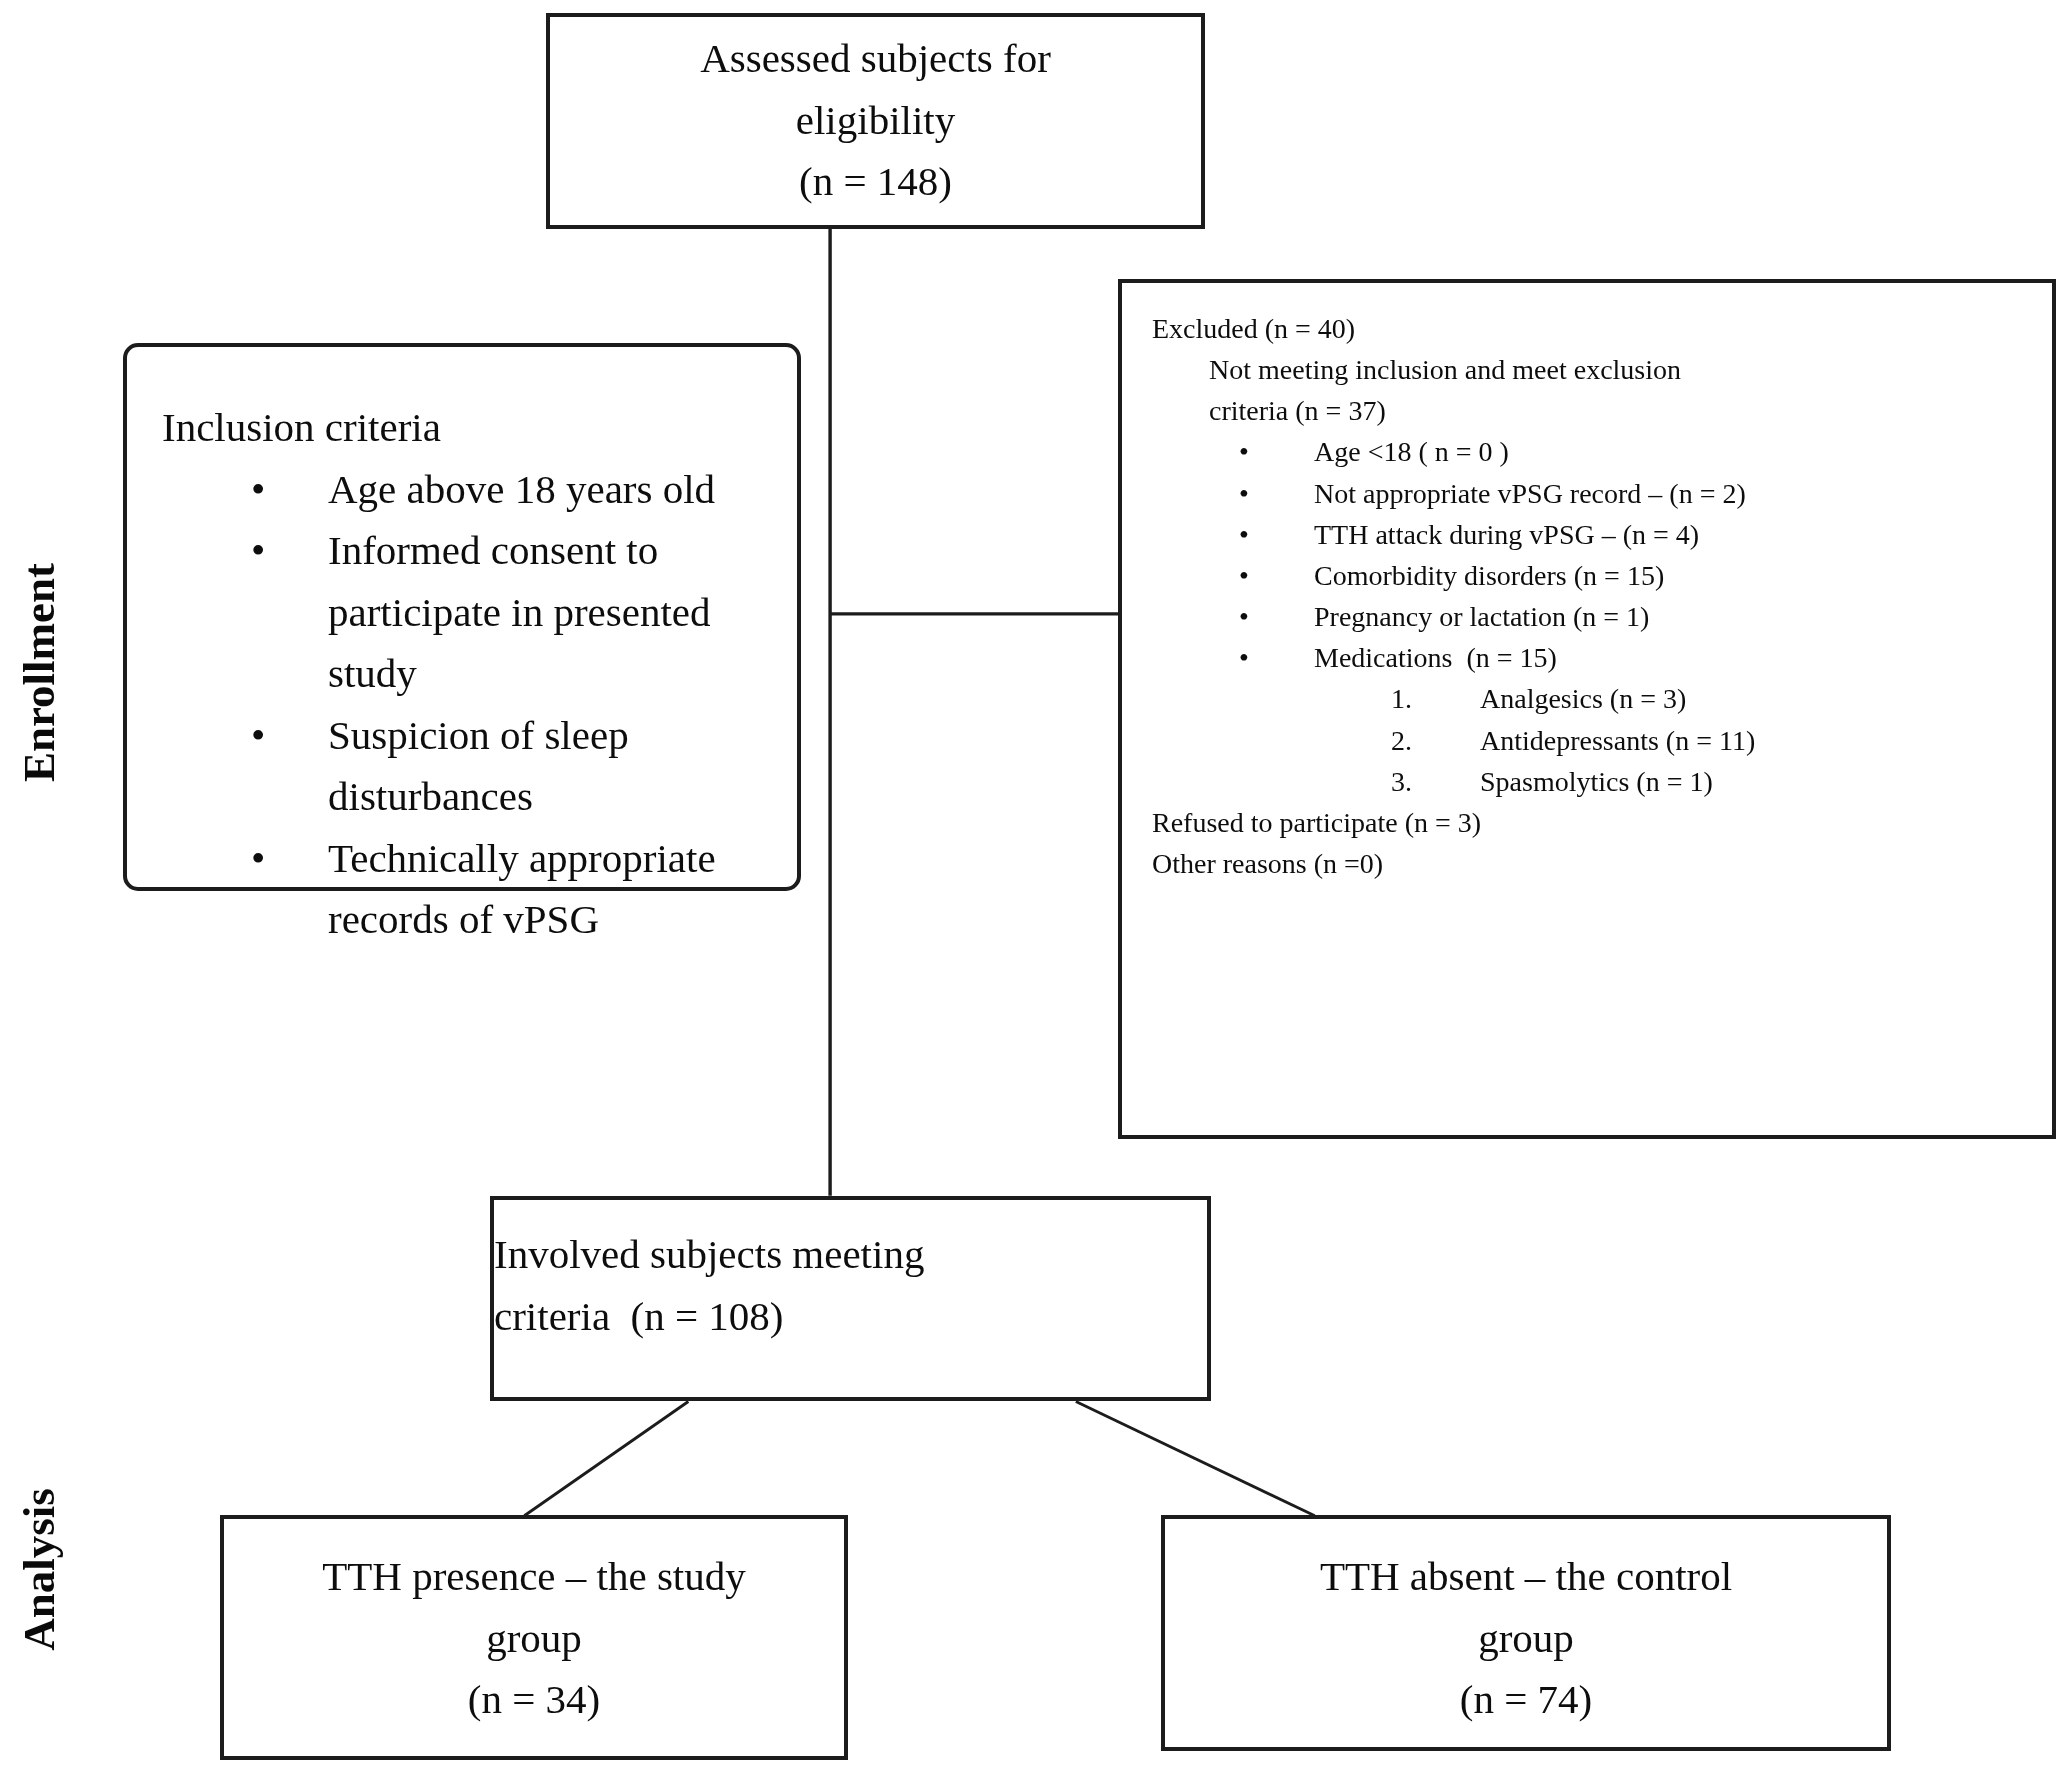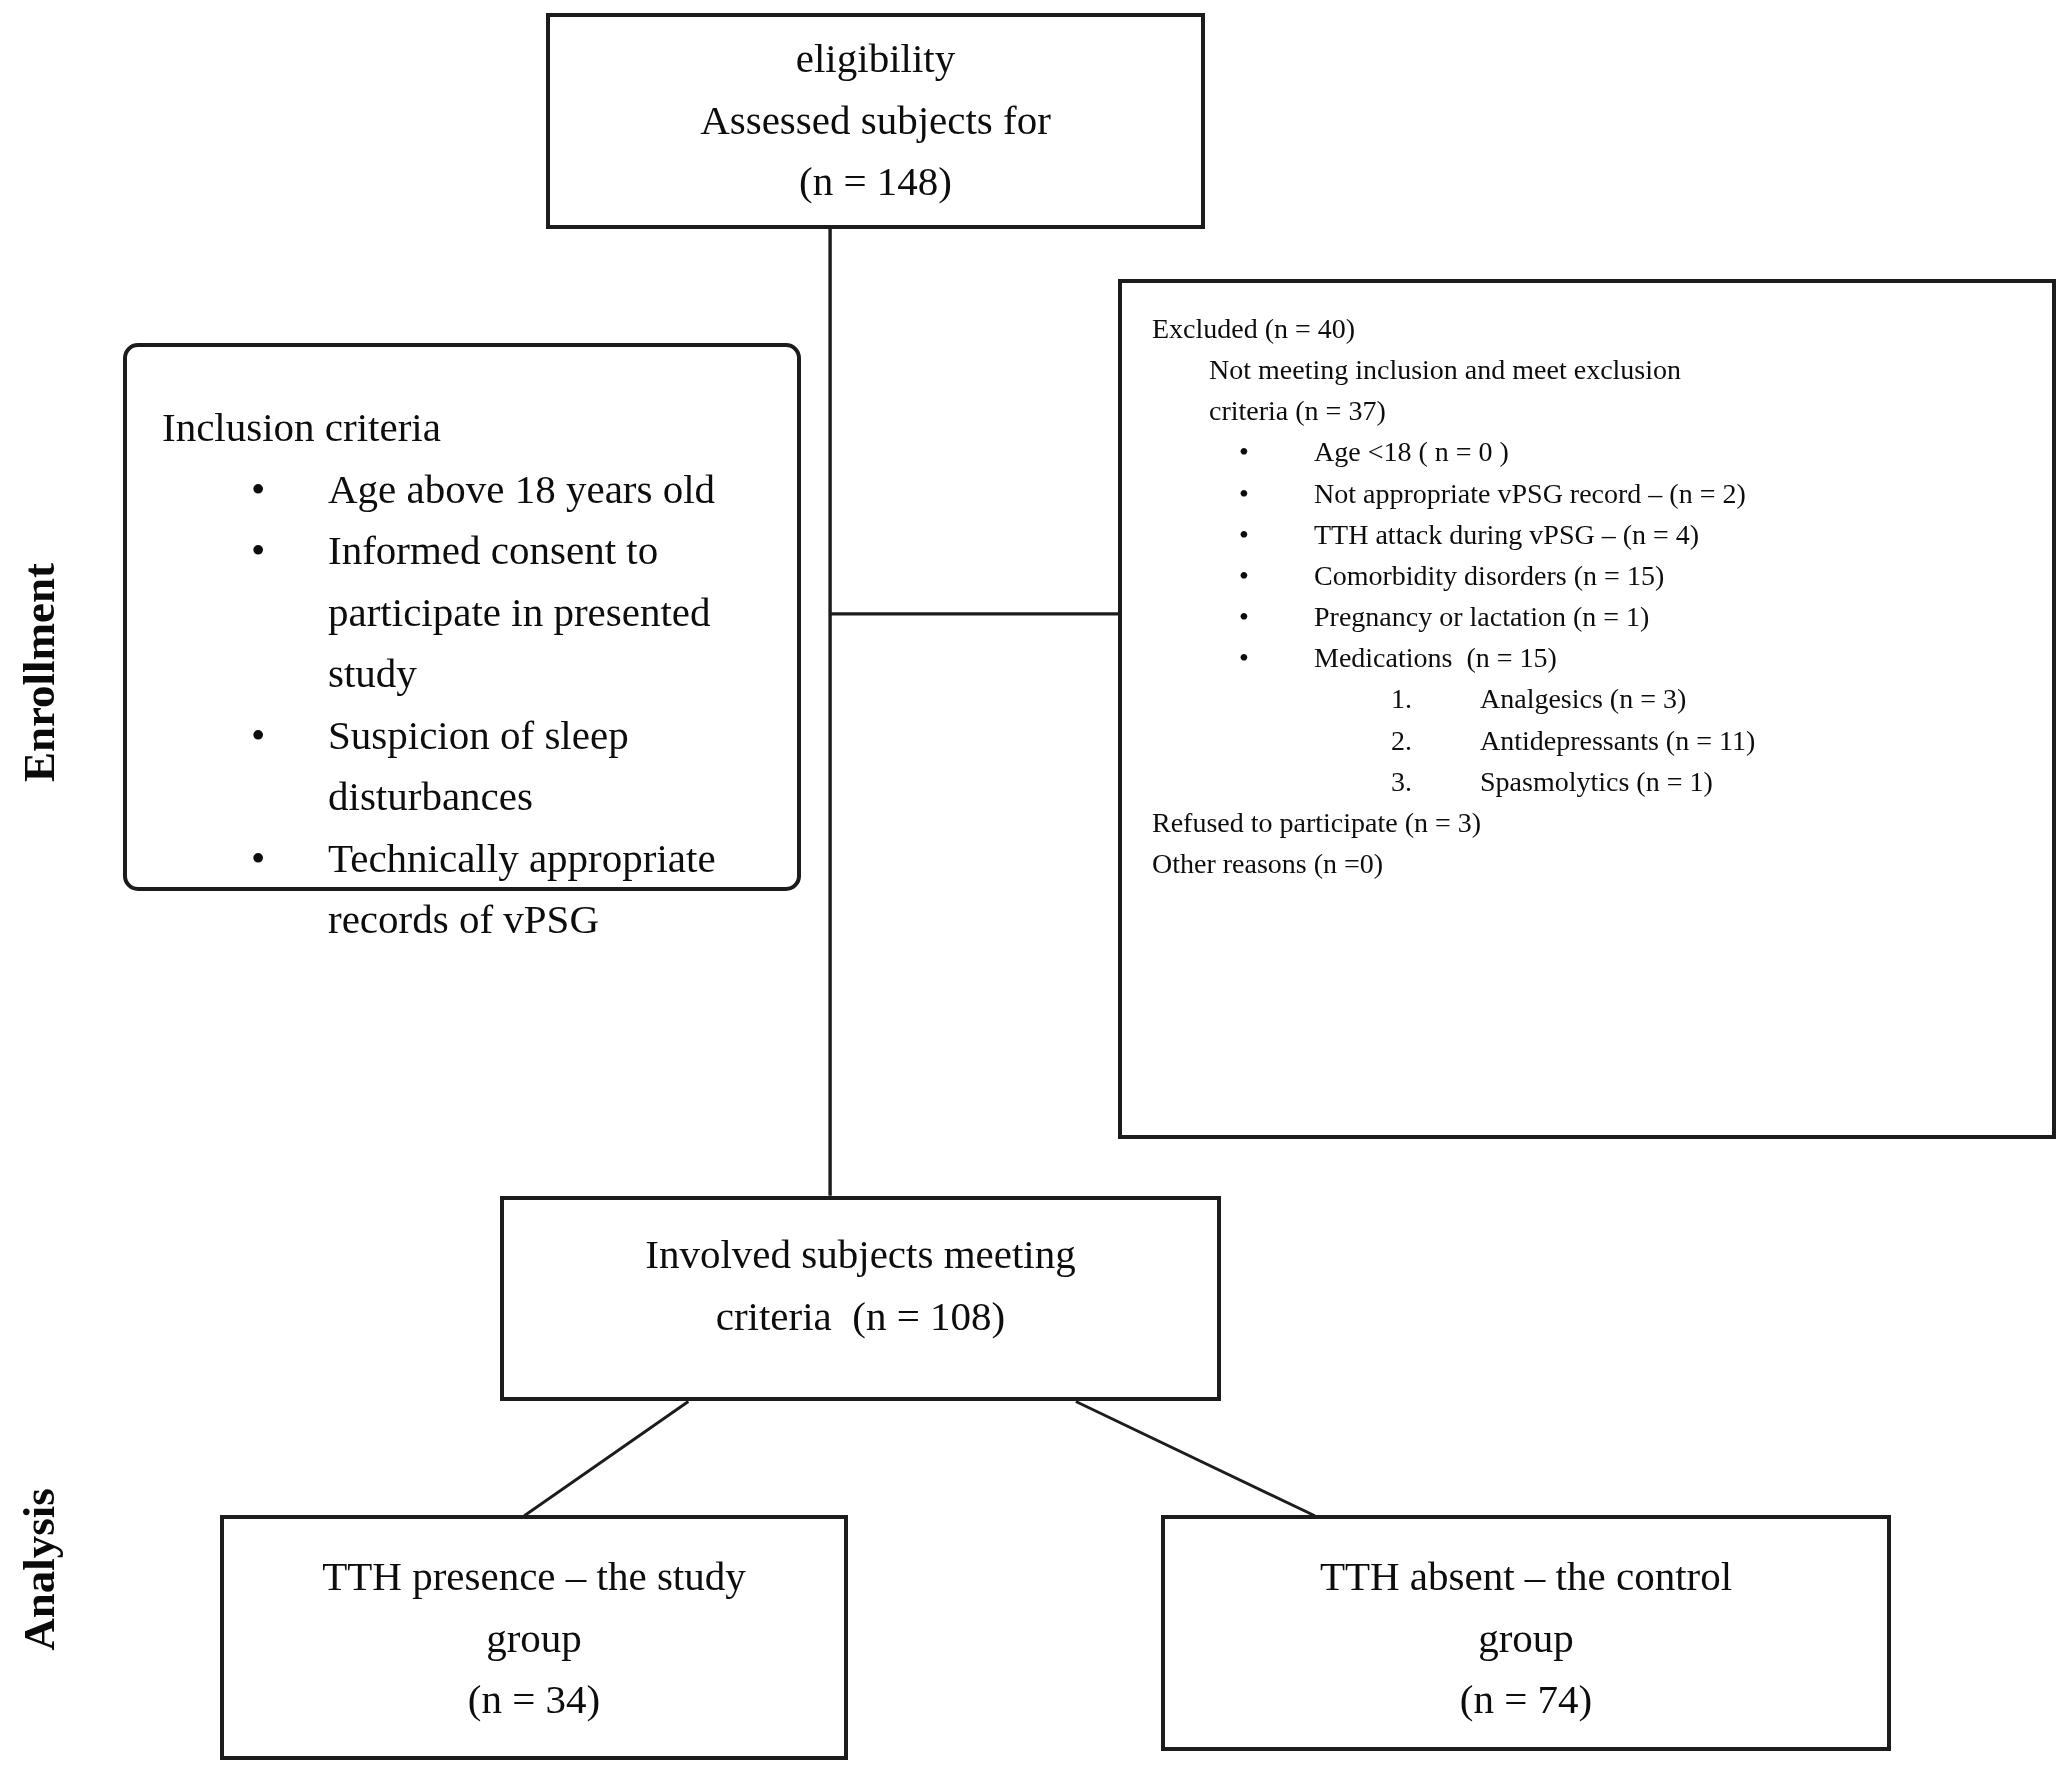--- a/index.html
+++ b/index.html
@@ -19,22 +19,22 @@
   .box { position:absolute; background:#ffffff; border:4px solid #1c1c1c;
          box-sizing:border-box; font-size:41px; line-height:1.5; }
 
   .box.assessed { left:546px;  top:12.6px;   width:659px; height:216px;
                   display:flex; flex-direction:column; justify-content:center;
                   text-align:center; }
   .box.inclusion { left:123px;  top:343px;  width:678px; height:548px;
                    padding:50px 23px 0 35px;border-radius:15px; }
   .box.excluded  { left:1118px; top:279px;  width:938px; height:860px;
                    padding:25px 16px 0 30px; font-size:28px; line-height:1.47; }
-  .box.involved  { left:500px;  top:1196px; width:721px; height:205px;
-                   padding-top:24px; text-align:center; }
+  .box.involved  { left:490px;  top:1196px; width:721px; height:205px;
+                   padding-top:24px; text-align:left; }
   .box.study     { left:220px;  top:1515px; width:628px; height:245px;
                    padding-top:27.4px; text-align:center; }
   .box.control   { left:1161px; top:1515px; width:730px; height:236px;
                    padding-top:27.4px; text-align:center; }
 
   .tline, .box-title, .subtitle, .btext, .ftext { white-space:pre-wrap; }
 
   .subtitle { margin-left:57px; }
 
   .bullet-row { display:flex; margin-left:89px; }
@@ -60,22 +60,22 @@
     <line x1="1204" y1="2452" x2="917" y2="2652" stroke="#1c1c1c" stroke-width="5"></line>
     <line x1="1882" y1="2452" x2="2300" y2="2652" stroke="#1c1c1c" stroke-width="5"></line>
   </svg>
 
   <div class="vlabel enrollment">Enrollment</div>
 
   <div class="vlabel analysis">Analysis</div>
 
   <div class="box assessed">
     <div>
+        <div class="tline">Assessed subjects for</div>
         <div class="tline">eligibility</div>
-        <div class="tline">Assessed subjects for</div>
         <div class="tline">(n = 148)</div>
       </div>
   </div>
 
   <div class="box inclusion">
     <div class="box-title">Inclusion criteria</div>
     <div>
         <div class="bullet-row">
         <span class="marker"></span>
         <span class="btext">Age above 18 years old</span>

